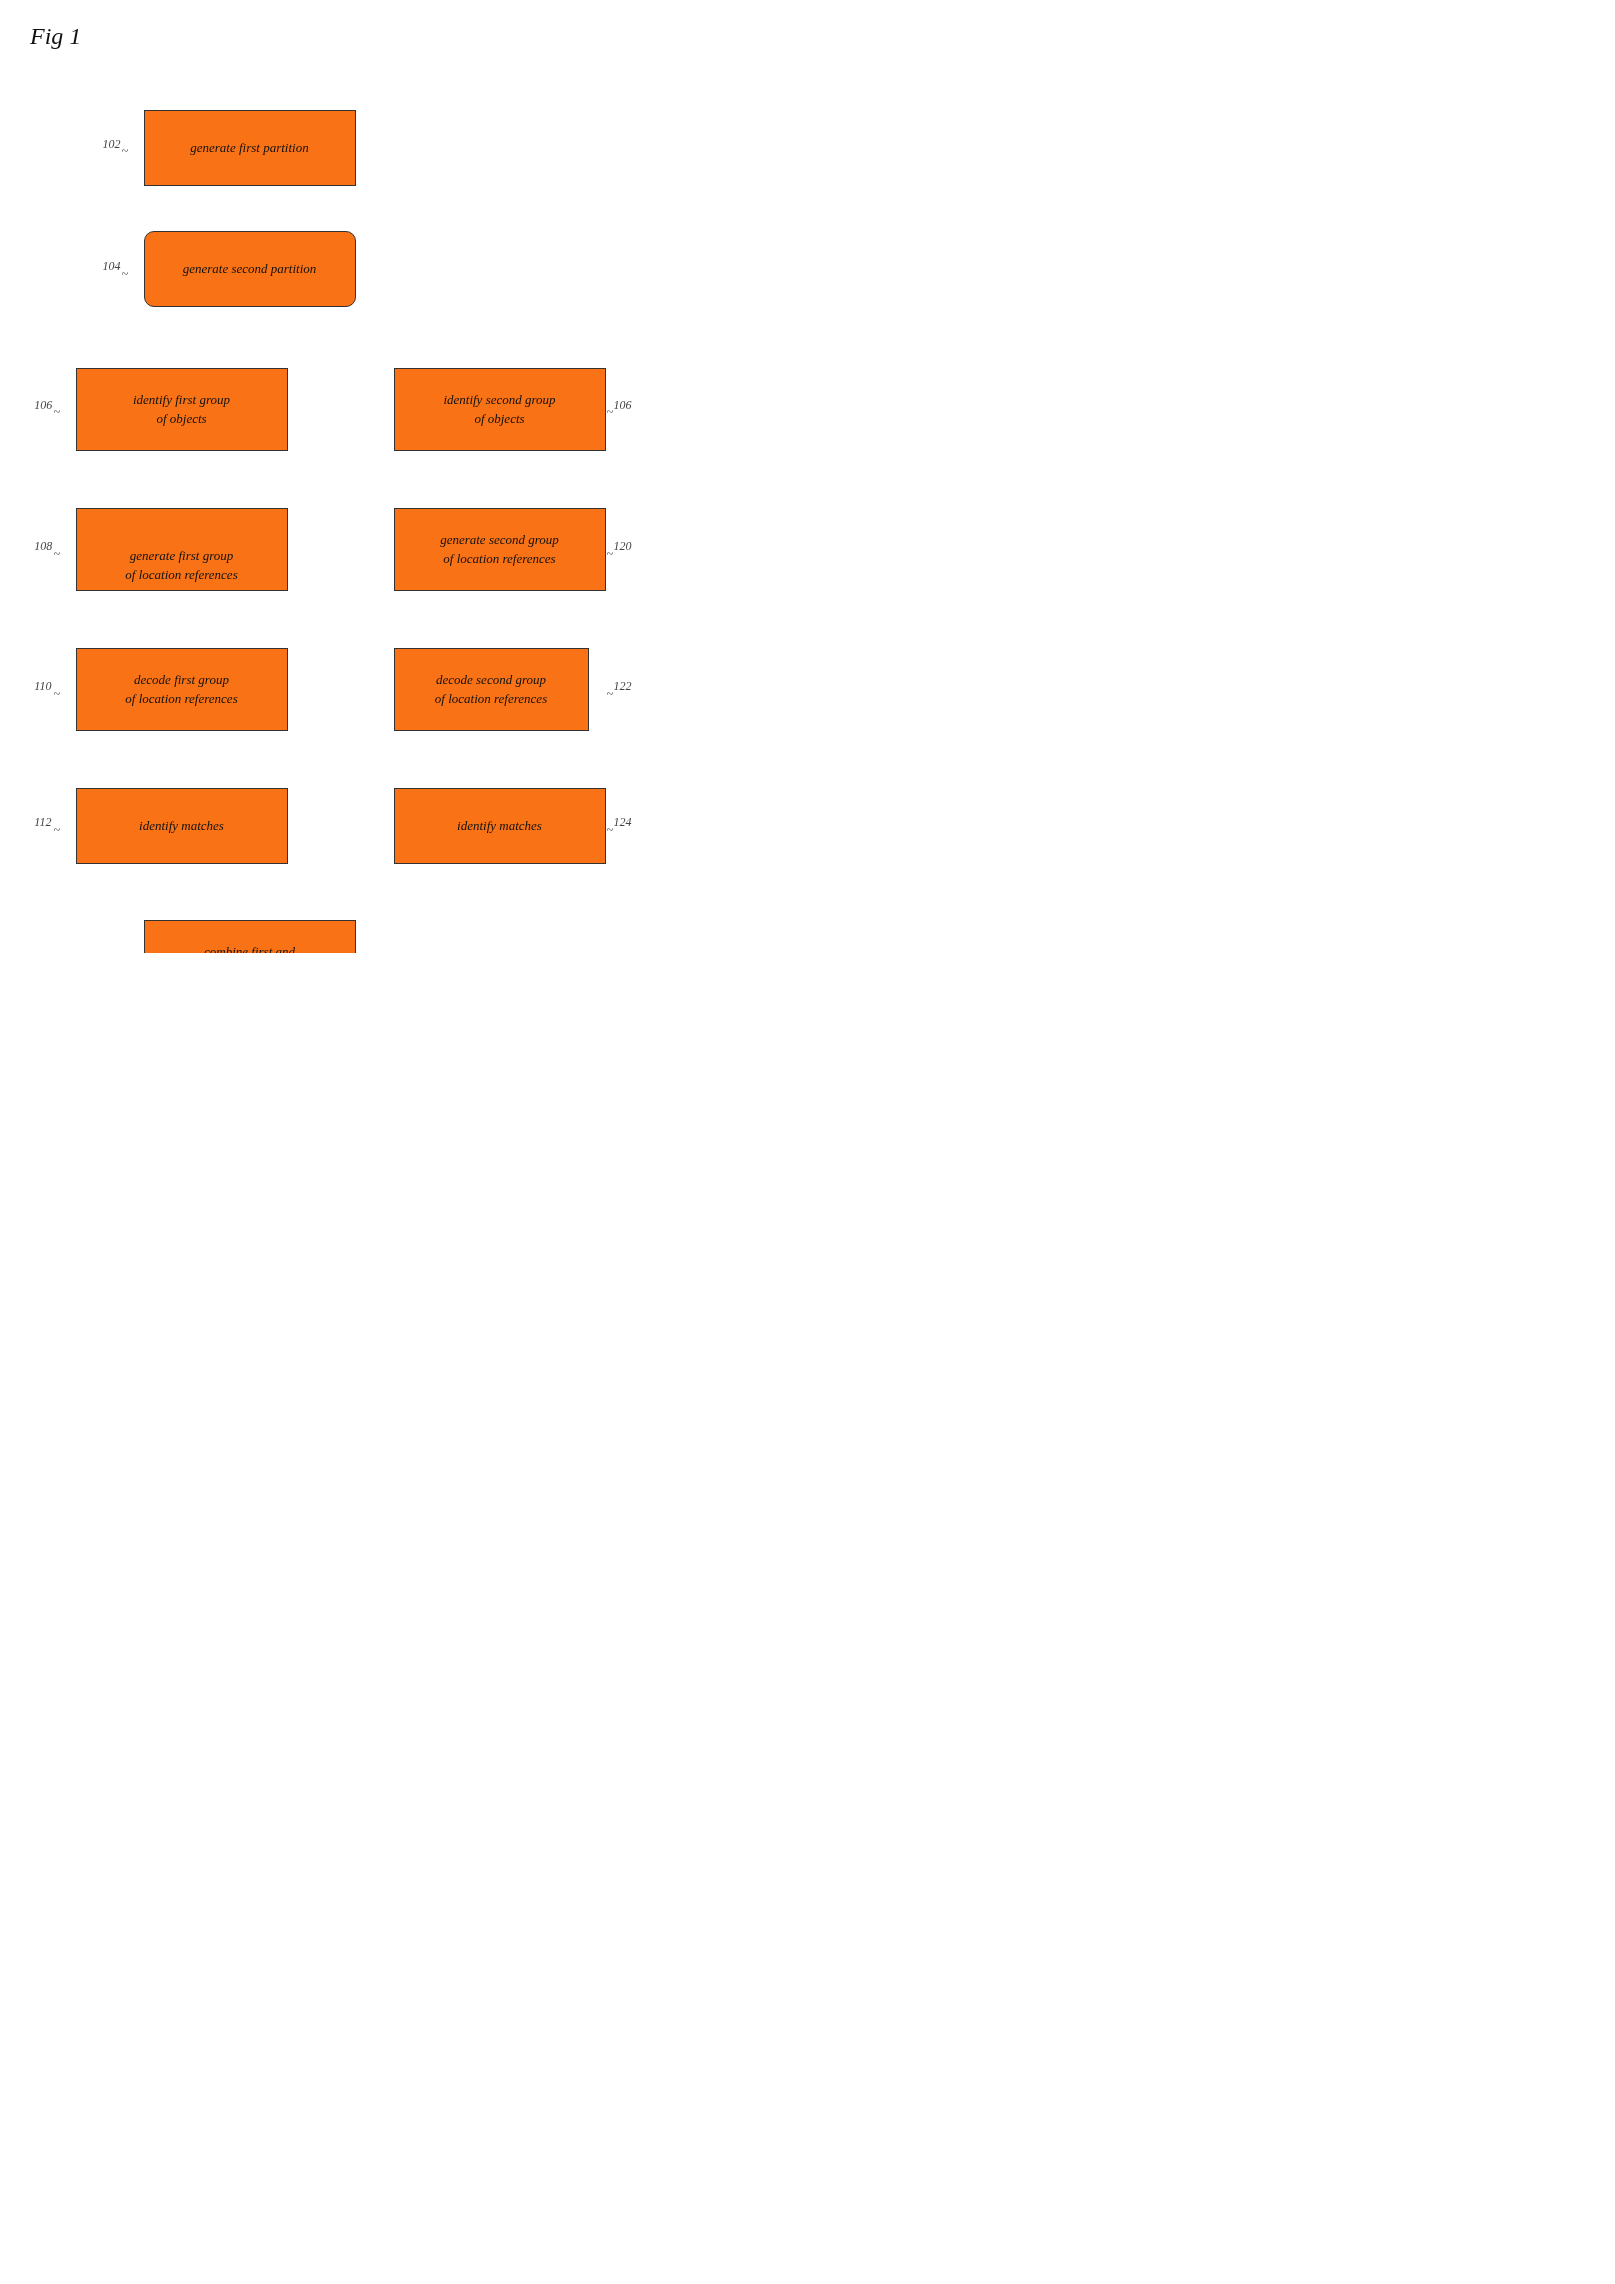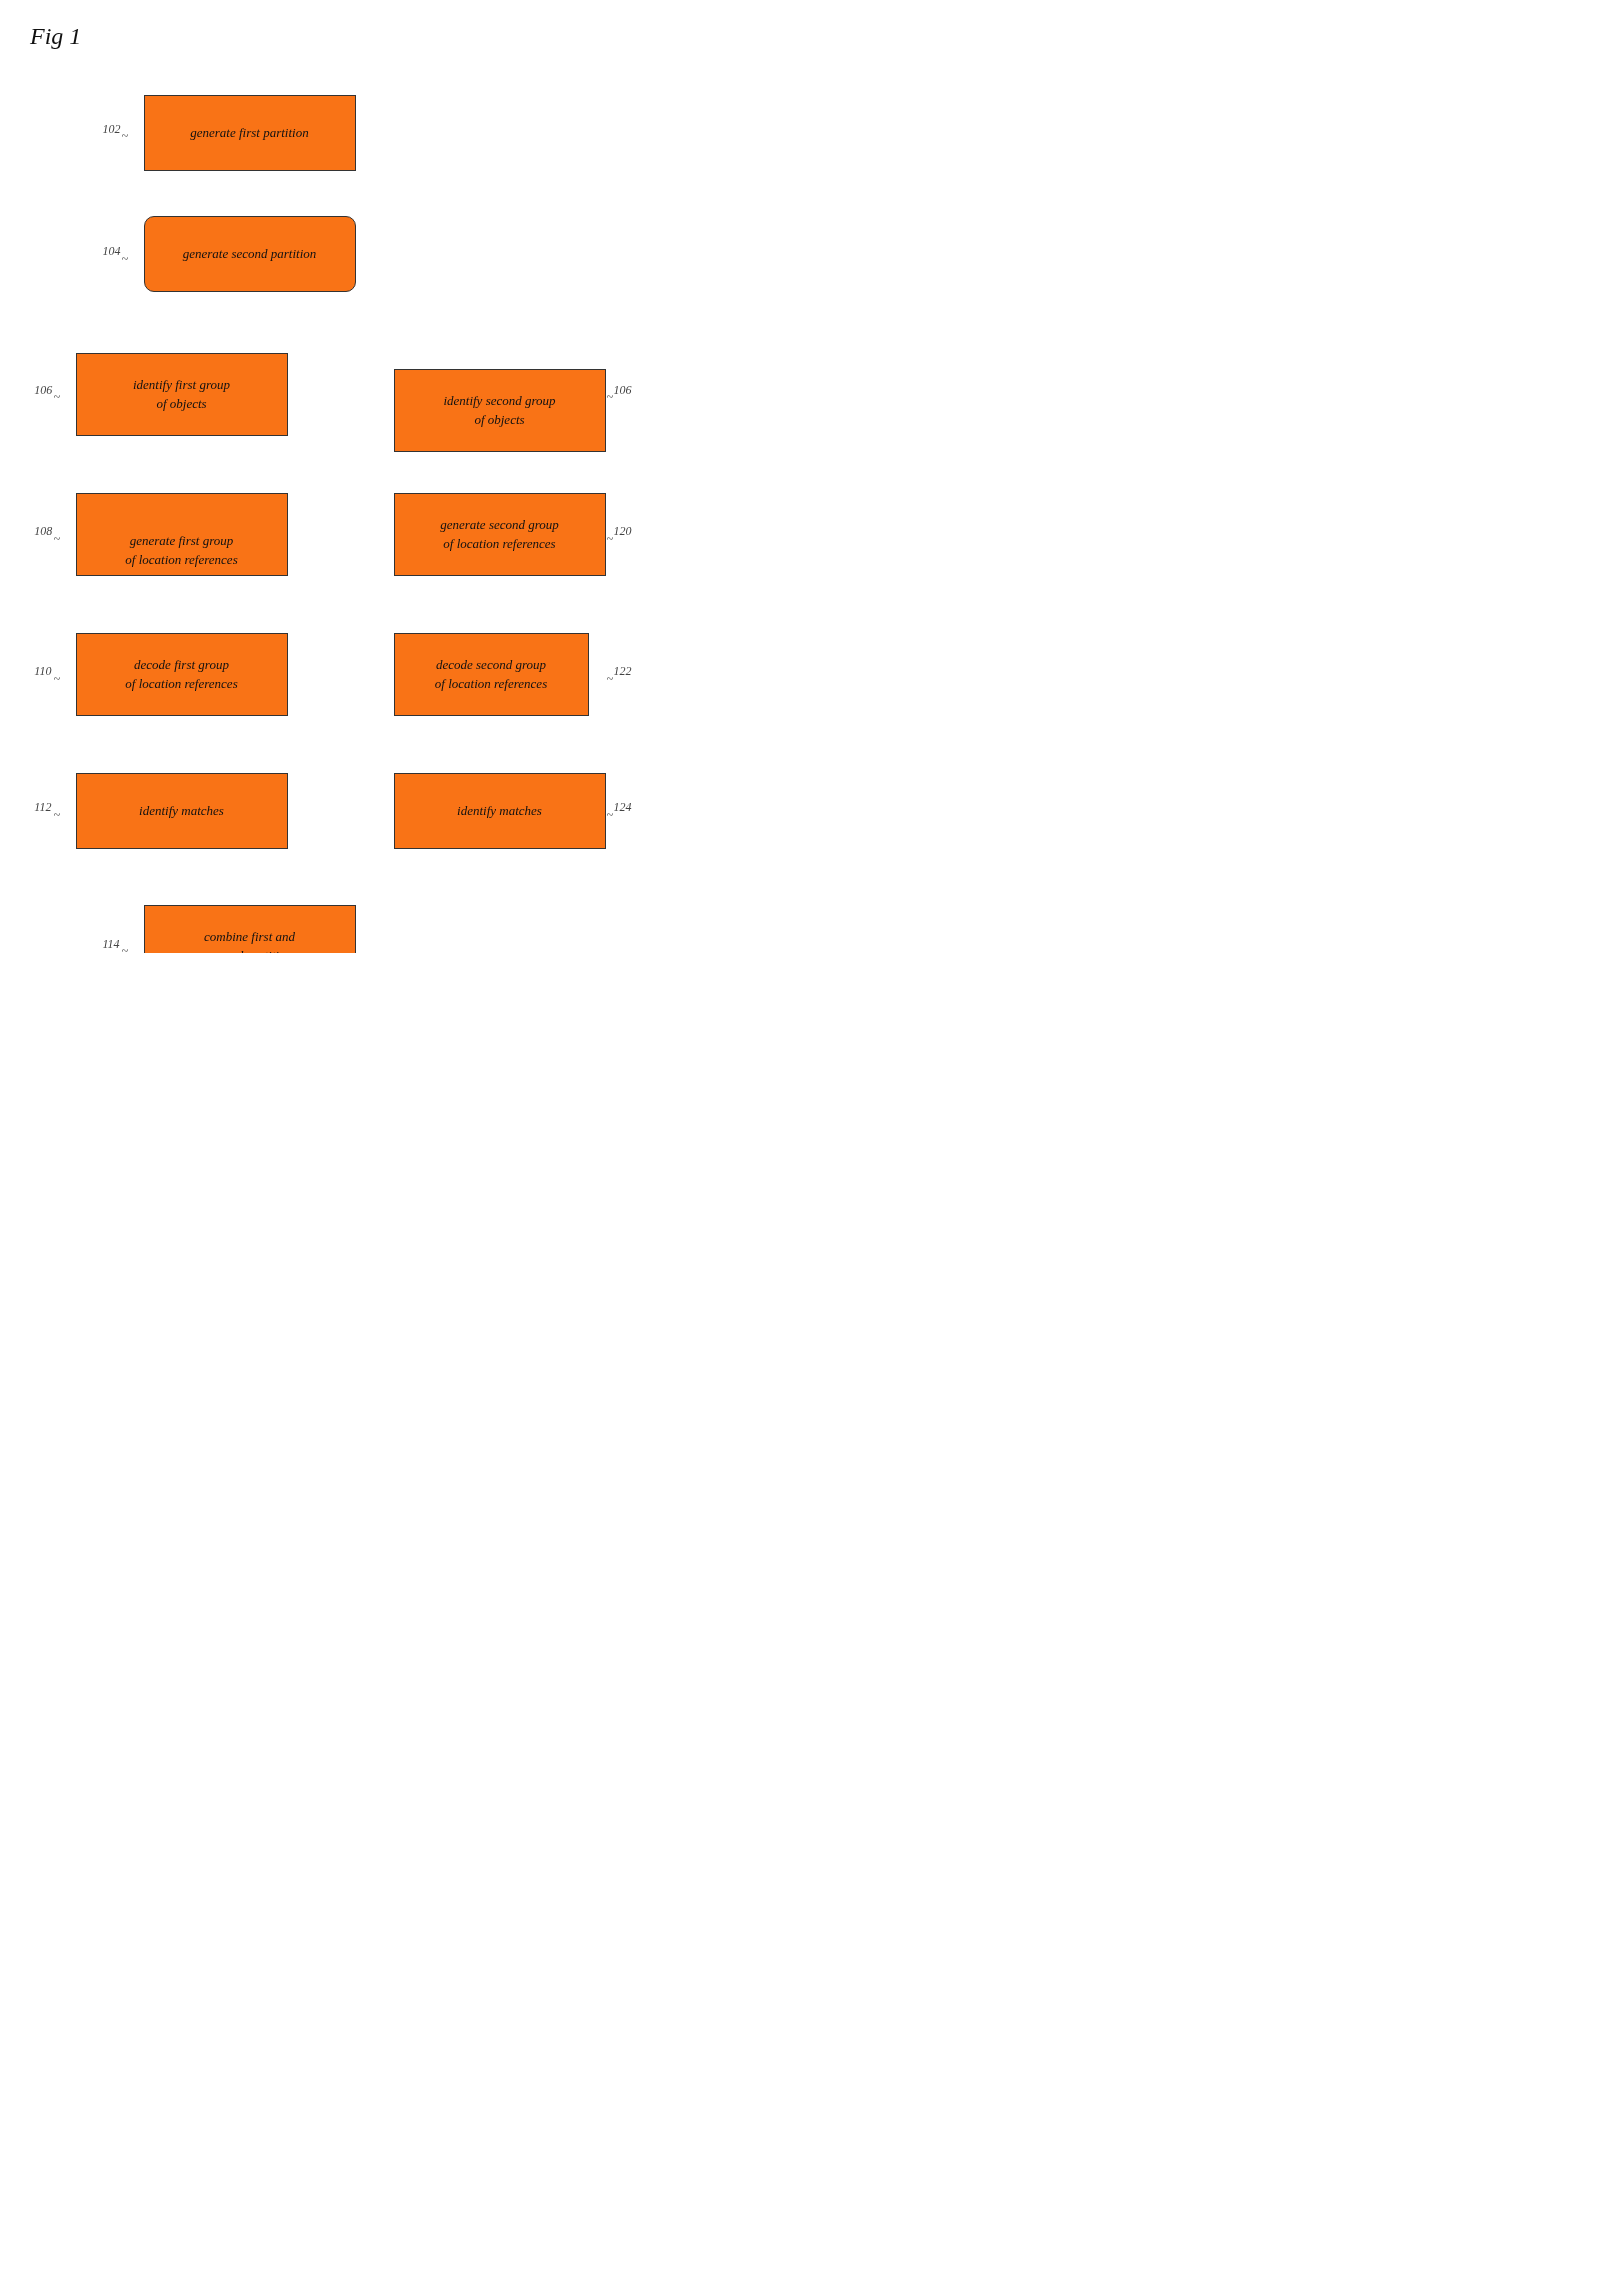--- a/index.html
+++ b/index.html
@@ -8,21 +8,21 @@
       font-family: Georgia, 'Times New Roman', serif;
       width: 681px;
       min-height: 953px;
       padding: 23px 30px;
       position: relative;
     }
     .fig-title {
       font-style: italic;
       font-size: 24px;
       font-weight: normal;
-      margin-bottom: 0;
+      margin-bottom: 15px;
       color: #111;
     }
     .diagram {
       position: relative;
       width: 620px;
       margin: 0 auto;
     }
     
     .box {
       position: absolute;
@@ -104,21 +104,21 @@
   <span class="step-label" style="left:72px;top:194px;">104</span>
   <span style="position:absolute;left:91px;top:202px;font-style:italic;font-size:12px;color:#444;">~</span>
 
   <div class="box" style="left:45px;top:303px;width:212px;height:83px;">
     <span style="white-space:pre-line;">identify first group
 of objects</span>
   </div>
   <span class="step-label" style="left:3.8px;top:333px;">106</span>
   <span style="position:absolute;left:23px;top:340px;font-style:italic;font-size:12px;color:#444;">~</span>
 
-  <div class="box" style="left:363px;top:319px;width:212px;height:83px;">
+  <div class="box" style="left:363px;top:303px;width:212px;height:83px;">
     <span style="white-space:pre-line;">identify second group
 of objects</span>
   </div>
   <span class="step-label" style="left:583px;top:333px;">106</span>
   <span style="position:absolute;left:576px;top:340px;font-style:italic;font-size:12px;color:#444;">~</span>
 
   <div class="box" style="left:45px;top:443px;width:212px;height:83px;">
     <span style="white-space:pre-line;margin-top:32px;">generate first group
 of location references</span>
   </div>

